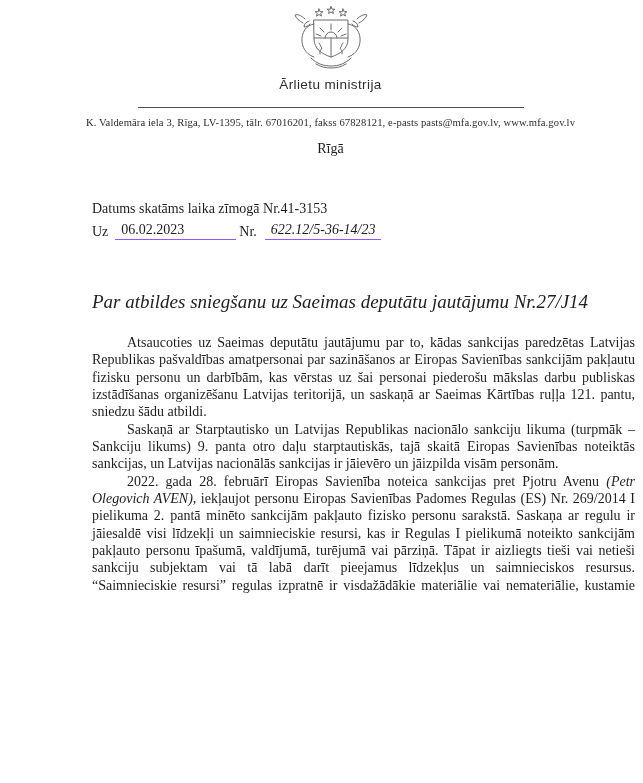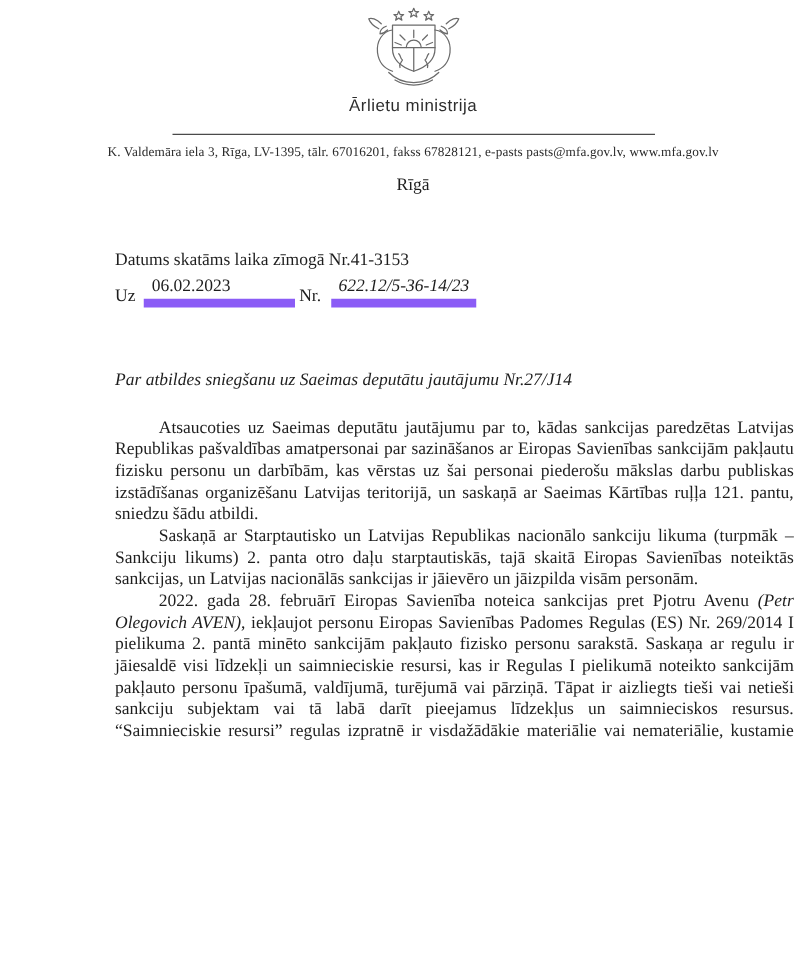--- a/index.html
+++ b/index.html
@@ -23,31 +23,31 @@
     font-size:10.6px; color:#2b2b2b; margin-top:9px; letter-spacing:0.1px;
     white-space:nowrap;
   }
   .city{ font-size:14px; margin-top:13px; }
 
   .content{ padding:0 8px 0 92px; text-align:left;margin-top:44px; }
   .ref1{ font-size:14px; margin-top:26px; }
   .ref2{ font-size:14px; margin-top:5px; }
   .ref2 .lbl{ display:inline-block; }
   .fill{
-    display:inline-block; border-bottom:7px solid #8b5cf6;
+    display:inline-block; border-bottom:1px solid #8b5cf6;
     padding:0 0 1px 6px; margin:0 3px 0 7px; vertical-align:bottom;
   }
   .fill.uz{ width:115px; }
   .fill.nr{ width:110px; margin-left:8px;font-style:italic; }
 
   .addressee{
     font-weight:bold; font-size:14px;
     margin-top:27px; margin-left:341px; white-space:nowrap;
   }
-  .subject{ font-style:italic; font-size:14px; margin-top:51px; }
+  .subject{ font-style:italic; font-size:19px; margin-top:51px; }
 
   .body-text{ margin-top:21px; font-size:14px; line-height:17.35px; }
   .body-text p{
     margin:0; text-indent:35px; text-align:justify;
   }
 </style>
 </head>
 <body>
 
 <div class="page">
@@ -92,18 +92,18 @@
 
     <div class="ref2">
       <span class="lbl">Uz</span><span class="fill uz">06.02.2023</span><span class="lbl">Nr.</span><span class="fill nr">622.12/5-36-14/23</span>
     </div>
 
 
     <div class="subject">Par atbildes sniegšanu uz Saeimas deputātu jautājumu Nr.27/J14</div>
 
     <div class="body-text">
         <p><span>Atsaucoties uz Saeimas deputātu jautājumu par to, kādas sankcijas paredzētas Latvijas Republikas pašvaldības amatpersonai par sazināšanos ar Eiropas Savienības sankcijām pakļautu fizisku personu un darbībām, kas vērstas uz šai personai piederošu mākslas darbu publiskas izstādīšanas organizēšanu Latvijas teritorijā, un saskaņā ar Saeimas Kārtības ruļļa 121. pantu, sniedzu šādu atbildi.</span></p>
-        <p><span>Saskaņā ar Starptautisko un Latvijas Republikas nacionālo sankciju likuma (turpmāk – Sankciju likums) 2. panta otro daļu starptautiskās, tajā skaitā Eiropas Savienības noteiktās sankcijas, un Latvijas nacionālās sankcijas ir jāievēro un jāizpilda visām personām.</span></p>
+        <p><span>Saskaņā ar Starptautisko un Latvijas Republikas nacionālo sankciju likuma (turpmāk – Sankciju likums) 9. panta otro daļu starptautiskās, tajā skaitā Eiropas Savienības noteiktās sankcijas, un Latvijas nacionālās sankcijas ir jāievēro un jāizpilda visām personām.</span></p>
         <p><span>2022. gada 28. februārī Eiropas Savienība noteica sankcijas pret Pjotru Avenu </span><i>(Petr Olegovich AVEN)</i><span>, iekļaujot personu Eiropas Savienības Padomes Regulas (ES) Nr. 269/2014 I pielikuma 2. pantā minēto sankcijām pakļauto fizisko personu sarakstā. Saskaņa ar regulu ir jāiesaldē visi līdzekļi un saimnieciskie resursi, kas ir Regulas I pielikumā noteikto sankcijām pakļauto personu īpašumā, valdījumā, turējumā vai pārziņā. Tāpat ir aizliegts tieši vai netieši sankciju subjektam vai tā labā darīt pieejamus līdzekļus un saimnieciskos resursus. “Saimnieciskie resursi” regulas izpratnē ir visdažādākie materiālie vai nemateriālie, kustamie vai nekustamie aktīvi, kas nav līdzekļi, bet ko var izmantot, lai iegūtu līdzekļus, preces vai pakalpojumus. Mākslas darbi ir vērtējami kā sankcijām pakļautas personas saimnieciskie resursi, tādēļ tie tiek pakļauti civiltiesiskajiem ierobežojumiem, minētos resursus iesaldējot. Ārlietu ministrijas skatījumā šādi resursi nekādā veidā nav izmantojami.</span></p>
       </div>
   </div>
 
 </div>
 
 </body></html>

